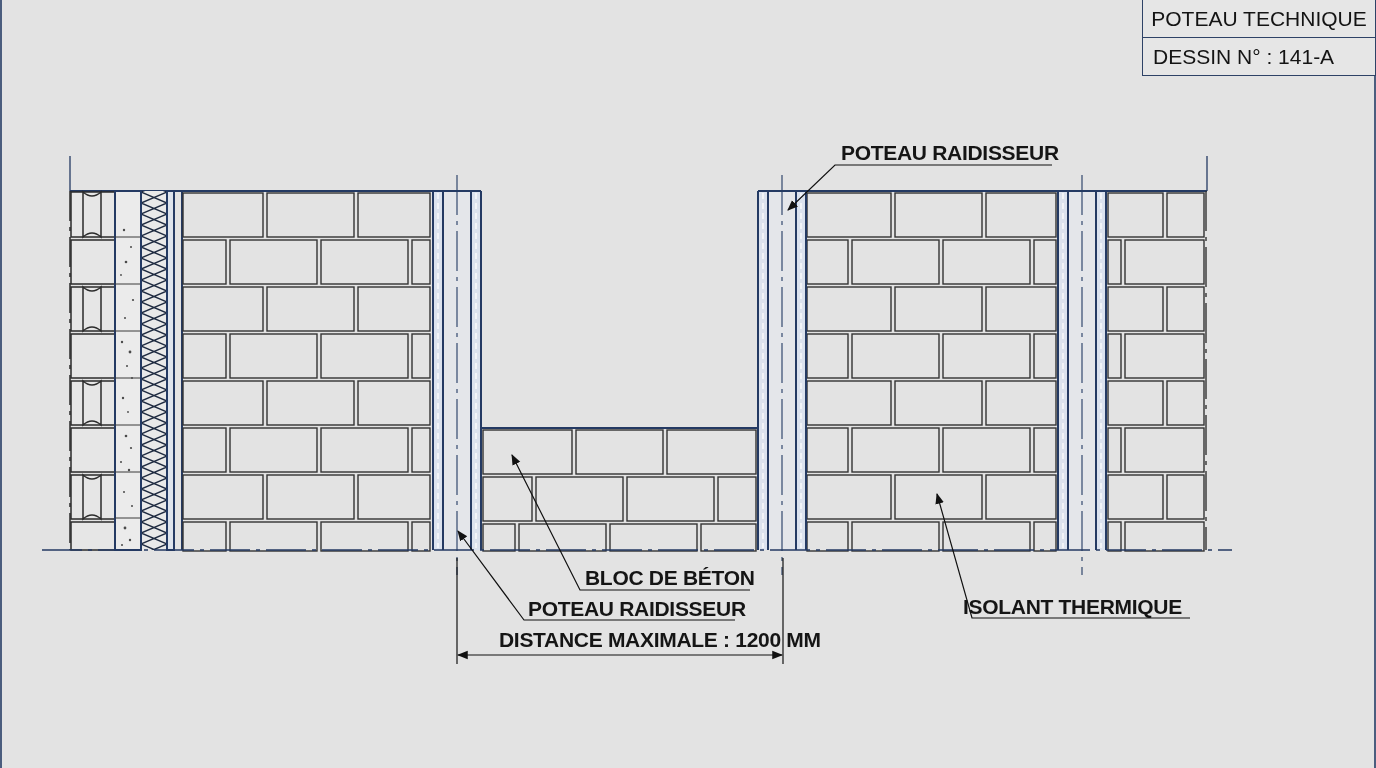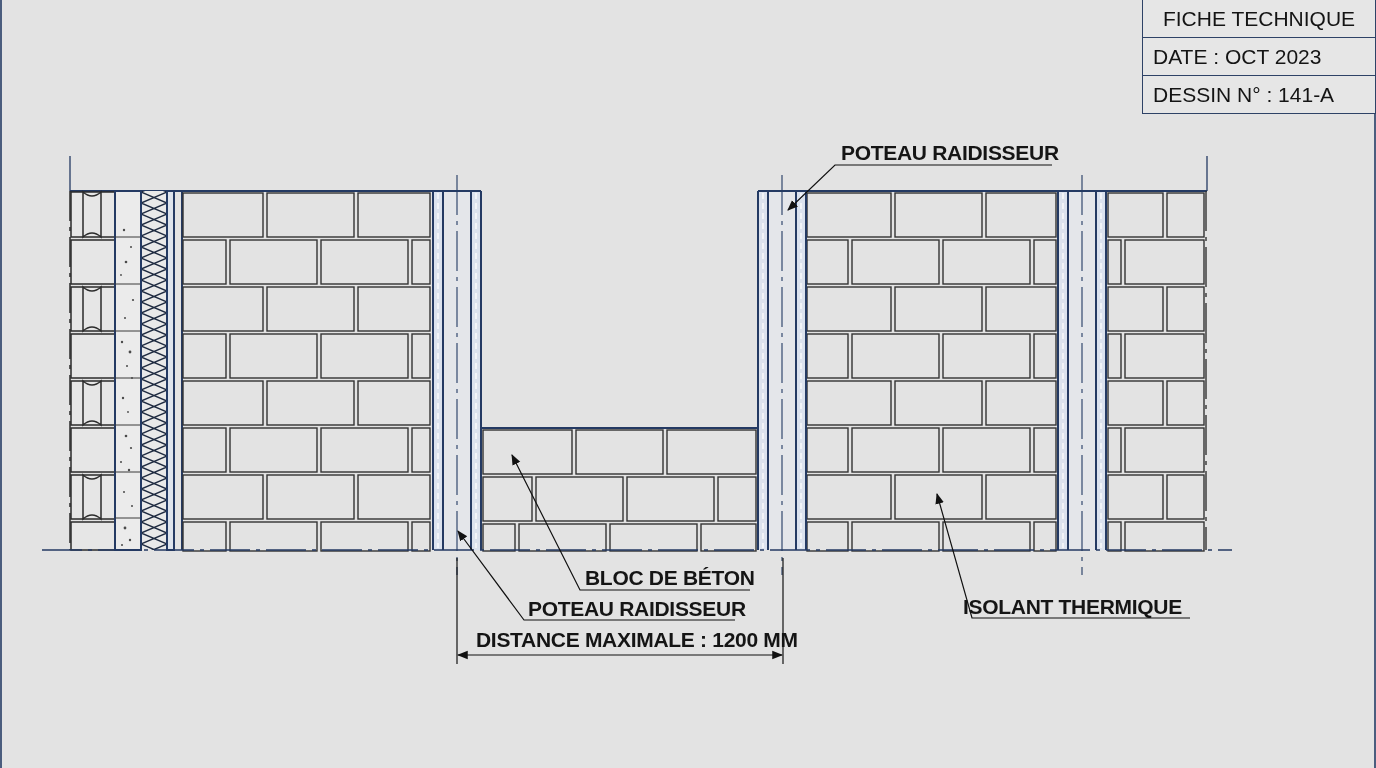--- a/index.html
+++ b/index.html
@@ -27,22 +27,21 @@
     font-weight: bold;
   }
 </style>
 </head>
 <body>
 
 <div class="frame-left"></div>
 <div class="frame-right"></div>
 
 <div class="title-block">
-  <div class="row">FICHE TECHNIQUE</div>
-  <div class="row">DATE : OCT 2023</div>
+  <div class="row">POTEAU TECHNIQUE</div>
   <div class="row">DESSIN N° : 141-A</div>
 </div>
 
 <svg id="drawing" width="1376" height="768" viewBox="0 0 1376 768">
   <defs>
     <pattern id="insul" x="141" y="192" width="26" height="22" patternUnits="userSpaceOnUse">
       <path d="M0 0 L26 11 L0 22 M26 0 L0 11 L26 22" stroke="#1e2a40" stroke-width="1.4" fill="none"></path>
     </pattern>
     <marker id="arrow" viewBox="0 0 10 10" refX="9" refY="5" markerWidth="9" markerHeight="9" orient="auto-start-reverse">
       <path d="M0 1 L10 5 L0 9 Z" fill="#111"></path>
@@ -285,14 +284,14 @@
 
     <polyline points="735,620 524,620 458,531" marker-end="url(#arrow)"></polyline>
 
     <polyline points="1190,618 972,618 937,494" marker-end="url(#arrow)"></polyline>
   </g>
 </svg>
 
 <div class="lbl" style="left:841px; top:141px;">POTEAU RAIDISSEUR</div>
 <div class="lbl" style="left:585px; top:566px;">BLOC DE BÉTON</div>
 <div class="lbl" style="left:528px; top:597px;">POTEAU RAIDISSEUR</div>
-<div class="lbl" style="left:476px; top:628px;">DISTANCE MAXIMALE : 1200 MM</div>
+<div class="lbl" style="left:499px; top:628px;">DISTANCE MAXIMALE : 1200 MM</div>
 <div class="lbl" style="left:963px; top:595px;">ISOLANT THERMIQUE</div>
 
 </body></html>

